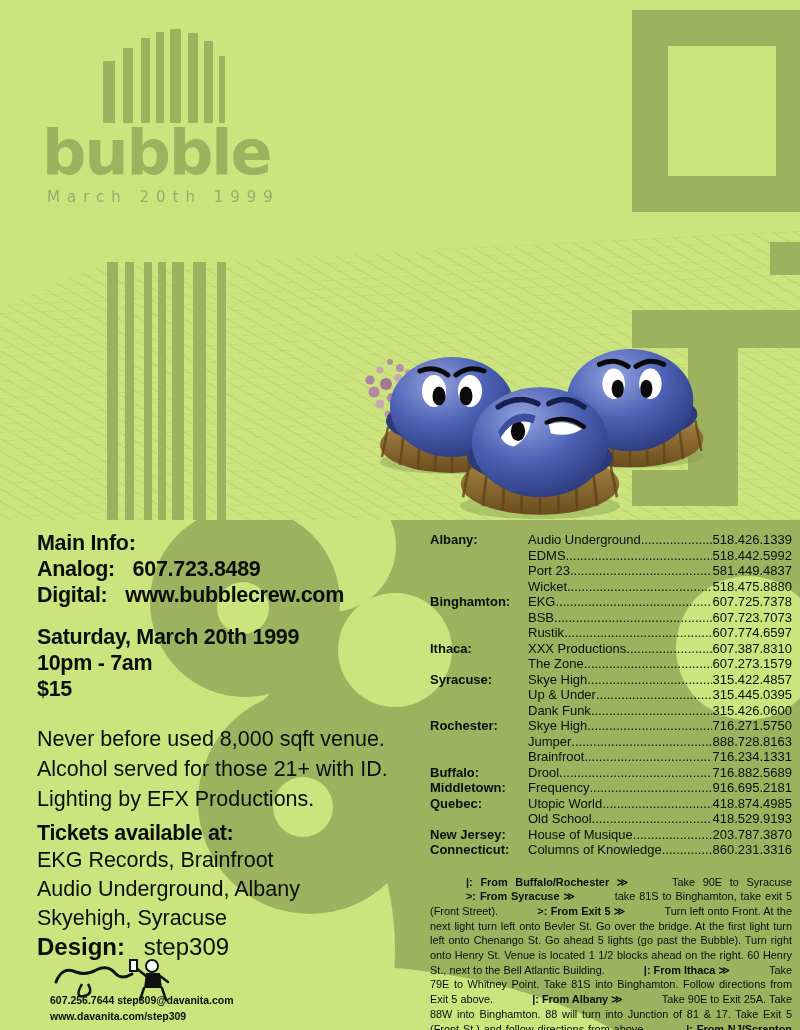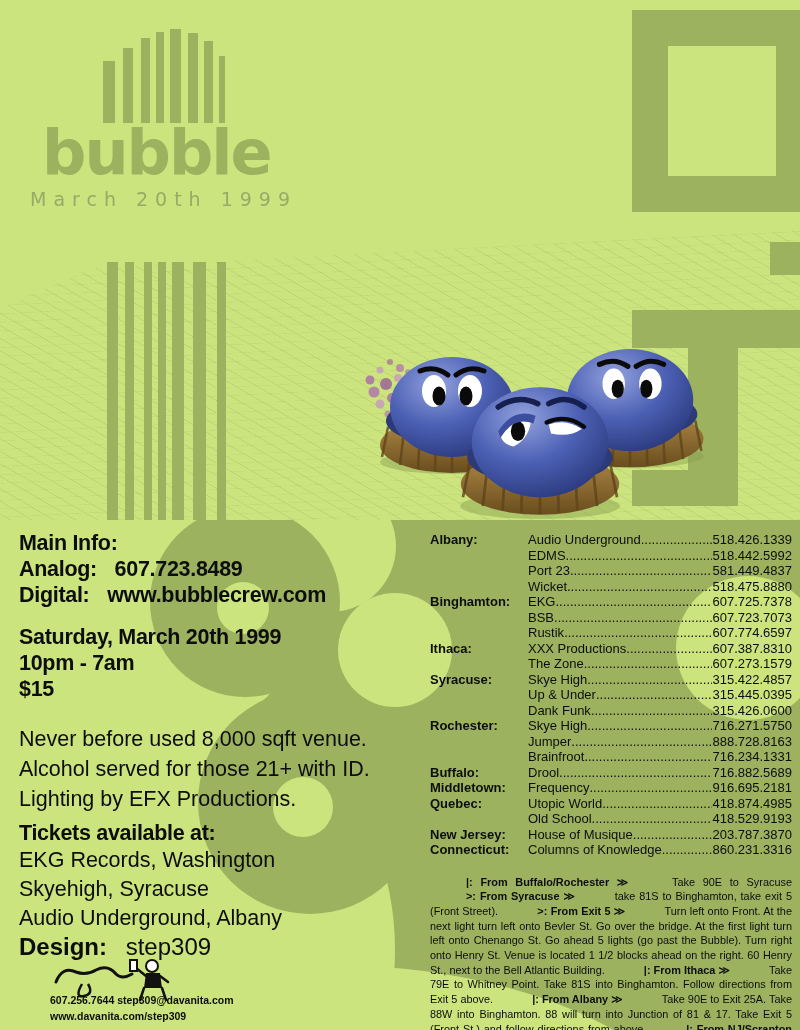--- a/index.html
+++ b/index.html
@@ -3,28 +3,28 @@
 <meta charset="utf-8">
 <style>
   html,body{margin:0;padding:0;background:#ffffff;}
   .poster{position:relative;width:800px;height:1030px;overflow:hidden;
           font-family:"Liberation Sans",sans-serif;color:#0d0d0d;}
   
   .top-band{position:absolute;top:0;left:0;width:800px;height:520px;background:var(--bg_light);overflow:hidden;}
   .top-art{position:absolute;top:0;left:0;}
   .logo{position:absolute;left:42px;top:116px;font-family:"DejaVu Sans",sans-serif;
         font-weight:800;font-size:62px;letter-spacing:-2px;color:var(--olive);}
-  .date{position:absolute;left:30px;top:188px;font-family:"DejaVu Sans",sans-serif;
-        font-size:19px;letter-spacing:7px;color:var(--date_text);}
+  .date{position:absolute;left:47px;top:188px;font-family:"DejaVu Sans",sans-serif;
+        font-size:15px;letter-spacing:7px;color:var(--date_text);}
   
   .bottom-band{position:absolute;top:520px;left:0;width:800px;height:510px;overflow:hidden;}
   .bottom-bg{position:absolute;top:0;left:0;}
   .f-olive{fill:var(--olive);}
   .f-light{fill:var(--bg_light);}
-  .left-col{position:absolute;left:19px;top:10px;width:400px;z-index:2;}
+  .left-col{position:absolute;left:37px;top:10px;width:400px;z-index:2;}
   .h{font-weight:700;font-size:21.5px;line-height:26px;letter-spacing:-0.3px;}
   .kv .lab{font-weight:700;}
   .kv .val{font-weight:700;margin-left:12px;}
   .blk-mid{margin-top:16px;}
   .venue-blk{margin-top:22px;font-size:21.5px;line-height:30px;font-weight:400;}
   .tickets-h{margin-top:6px;}
   .ticket-blk{font-size:21.5px;line-height:29px;font-weight:400;}
   .design-line{font-size:24px;}
   .design-line .lab{font-weight:700;}
   .design-line .val{font-weight:400;margin-left:12px;}
@@ -207,23 +207,23 @@
       </div>
 
       <div class="venue-blk" id="venue-lines">
           <div>Never before used 8,000 sqft venue.</div>
           <div>Alcohol served for those 21+ with ID.</div>
           <div>Lighting by EFX Productions.</div>
         </div>
 
       <div class="h tickets-h">Tickets available at:</div>
       <div class="ticket-blk" id="ticket-lines">
-          <div>EKG Records, Washington</div>
+          <div>EKG Records, Brainfroot</div>
+          <div>Audio Underground, Albany</div>
           <div>Skyehigh, Syracuse</div>
-          <div>Audio Underground, Albany</div>
         </div>
 
       <div class="design-line">
         <span class="lab">Design:</span>
         <span class="val">step309</span>
       </div>
     </div>
 
     <svg class="sig-logo" width="130" height="44" viewBox="0 0 130 44">
       <path d="M4 24 Q10 8 24 14 Q34 18 44 12 Q56 6 64 16 Q70 22 80 16" stroke="#111" stroke-width="3" fill="none" stroke-linecap="round"></path>

